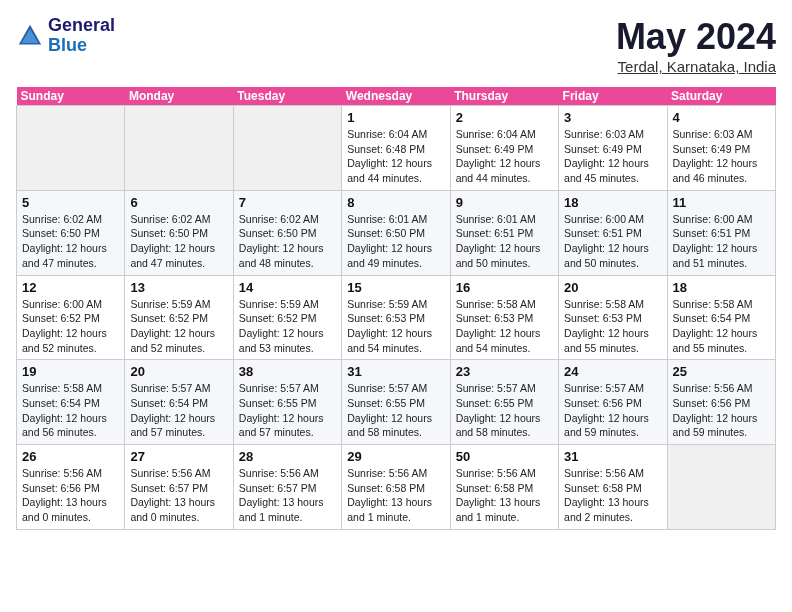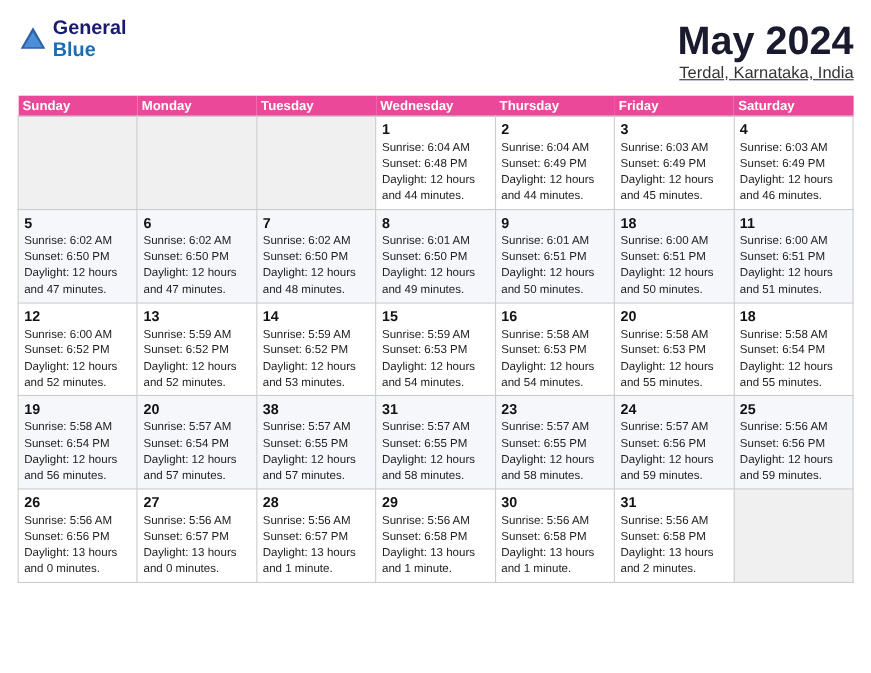--- a/index.html
+++ b/index.html
@@ -241,21 +241,21 @@
         </td>
         <td>
           <div class="day-num">28</div>
           <div class="day-info">Sunrise: 5:56 AM<br>Sunset: 6:57 PM<br>Daylight: 13 hours<br>and 1 minute.</div>
         </td>
         <td>
           <div class="day-num">29</div>
           <div class="day-info">Sunrise: 5:56 AM<br>Sunset: 6:58 PM<br>Daylight: 13 hours<br>and 1 minute.</div>
         </td>
         <td>
-          <div class="day-num">30</div>
+          <div class="day-num">50</div>
           <div class="day-info">Sunrise: 5:56 AM<br>Sunset: 6:58 PM<br>Daylight: 13 hours<br>and 1 minute.</div>
         </td>
         <td>
           <div class="day-num">31</div>
           <div class="day-info">Sunrise: 5:56 AM<br>Sunset: 6:58 PM<br>Daylight: 13 hours<br>and 2 minutes.</div>
         </td>
         <td class="empty-cell"></td>
       </tr>
     </tbody>
 </table>

